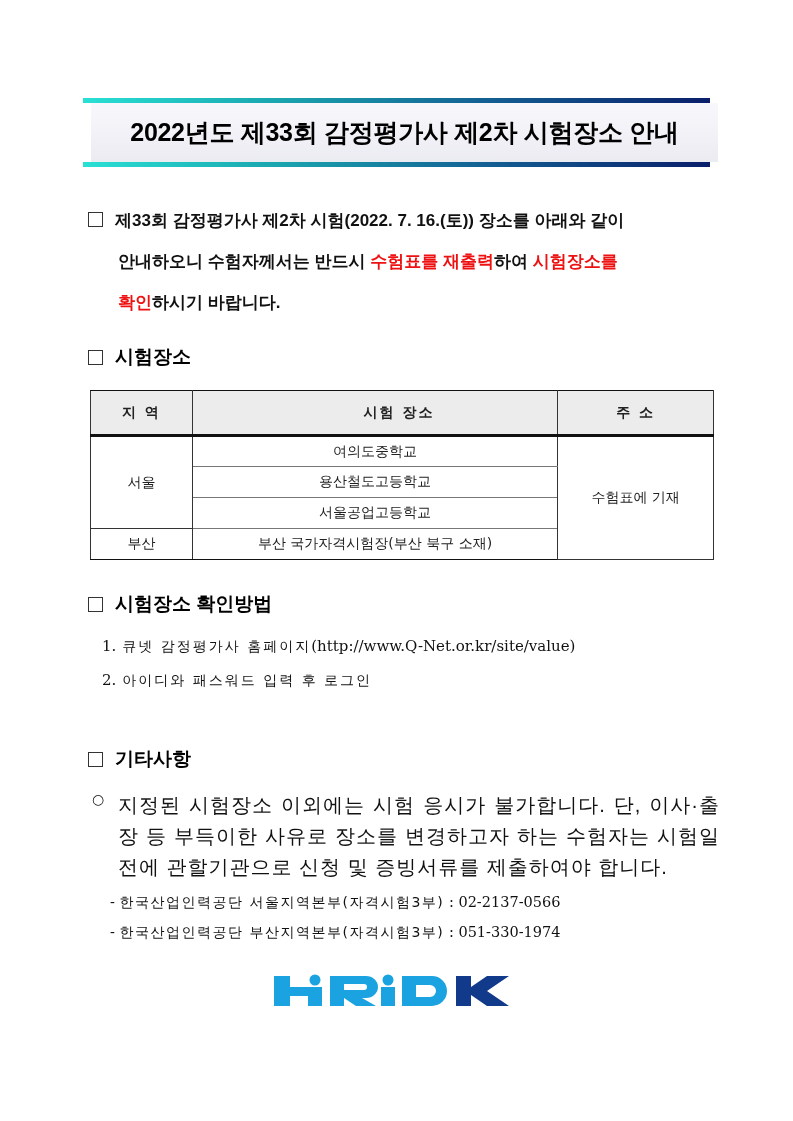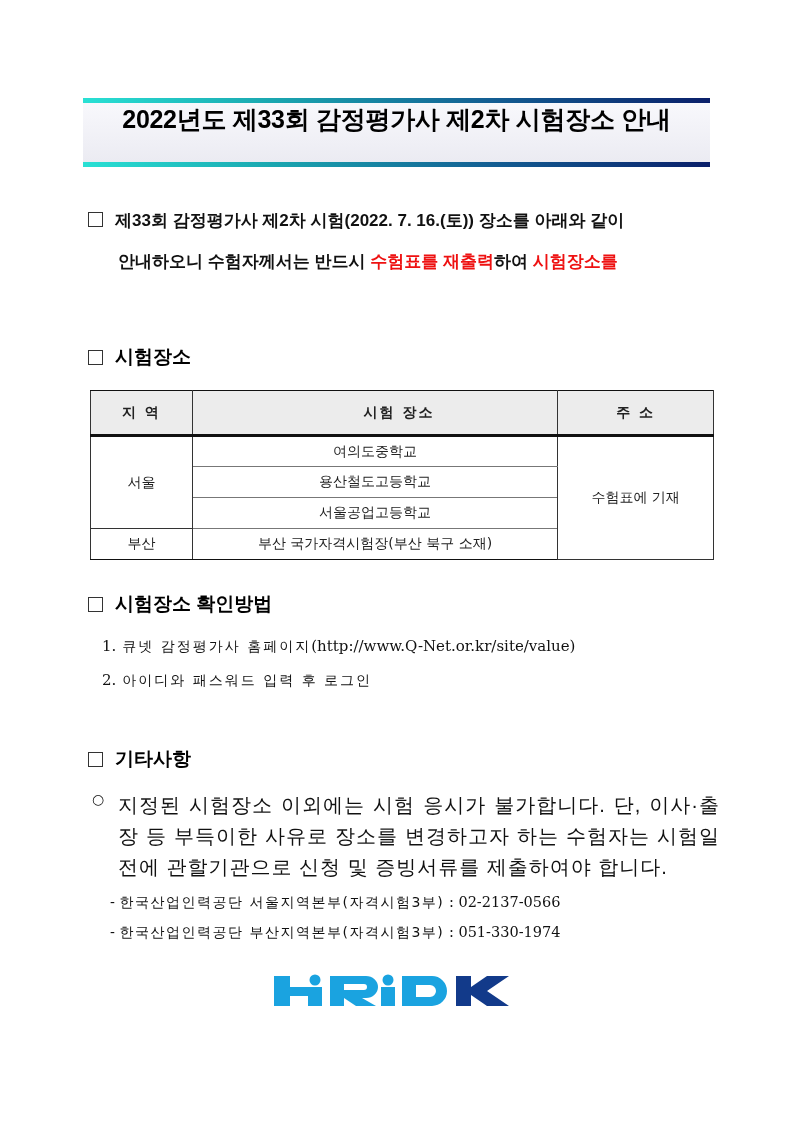--- a/index.html
+++ b/index.html
@@ -5,23 +5,23 @@
   * { margin: 0; padding: 0; box-sizing: border-box; }
   html, body { width: 793px; height: 1121px; background: #ffffff; overflow: hidden; }
   body { position: relative; font-family: "DejaVu Sans", sans-serif; color: #111; }
 
   
   .title-wrap { position: absolute; left: 83px; top: 98px; width: 627px; height: 69px; }
   .title-bar { position: absolute; left: 0; width: 100%; height: 5px;
     background: linear-gradient(to right, #29e0d4 0%, #1aa7b0 30%, #135e93 65%, #0a1f6a 100%); }
   .title-bar.top { top: 0; }
   .title-bar.bottom { bottom: 0; }
-  .title-box { position: absolute; left: 0; top: 5px; width: 100%; height: 59px;
+  .title-box { position: absolute; left: 8px; top: 5px; width: 100%; height: 59px;
     background: linear-gradient(to bottom, #f8f8fc 0%, #ebebf2 100%);
-    display: flex; align-items: flex-start; justify-content: center; }
+    display: flex; align-items: center; justify-content: center; }
   .title-text { font-family: "Liberation Sans", sans-serif; font-weight: bold;
     font-size: 25px; letter-spacing: -0.3px; color: #000; white-space: nowrap; }
 
   
   .section-head { position: absolute; left: 88px; display: flex; align-items: center;
     font-family: "Liberation Sans", sans-serif; font-weight: bold; font-size: 19px; color: #000; }
   .box-icon { display: inline-block; width: 15px; height: 15px; border: 1.3px solid #333;
     margin-right: 12px; background: #fff; }
 
   
@@ -85,20 +85,23 @@
   </div>
   <div class="title-bar bottom"></div>
 </div>
 
 <div class="intro">
   <span class="line">
     <span class="box-icon" style="vertical-align:-1px;"></span><span>제33회 감정평가사 제2차 시험(2022. 7. 16.(토)) 장소를 아래와 같이</span>
   </span>
   <span class="line indent">
     <span>안내하오니 수험자께서는 반드시 </span><span class="red">수험표를 재출력</span><span>하여 </span><span class="red">시험장소를</span>
+  </span>
+  <span class="line indent">
+    <span class="red">확인</span><span>하시기 바랍니다.</span>
   </span>
 </div>
 
 <div class="section-head" style="top:344px;">
   <span class="box-icon"></span>
   <span>시험장소</span>
 </div>
 
 <table class="venue-table">
   <thead>

